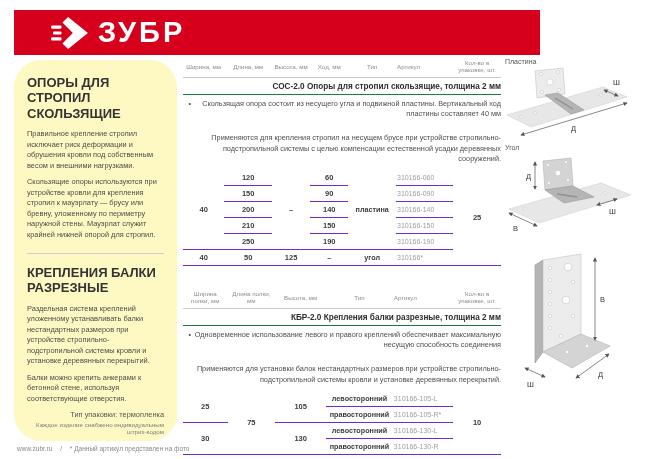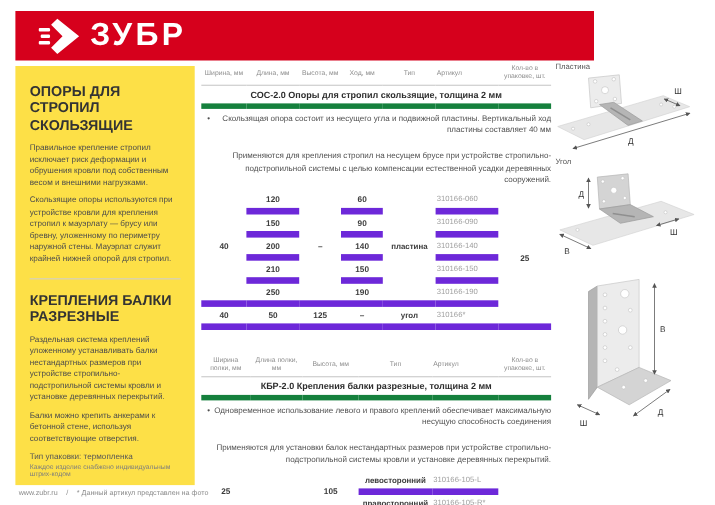--- a/index.html
+++ b/index.html
@@ -1,48 +1,48 @@
 <!DOCTYPE html>
 <html><head>
 <meta charset="utf-8">
 <style>
   * { margin:0; padding:0; box-sizing:border-box; }
   body { background:#ffffff; font-family:"Liberation Sans", sans-serif; }
   .page { position:relative; width:650px; height:459px; background:#ffffff; overflow:hidden; }
 
   
   .banner { position:absolute; left:14px; top:10px; width:526px; height:45px;
-            background:#d6001c; display:flex; align-items:center; padding-left:21px; }
+            background:#d6001c; display:flex; align-items:center; padding-left:37px; }
   .logo-icon { width:38px; height:34px; margin-right:9px; display:block; }
   .logo-text { color:#ffffff; font-weight:bold; font-size:29px; letter-spacing:3px; line-height:1; }
 
   
   .sidebar { position:absolute; left:14px; top:60px; width:163px; height:381px;
-             background:#fde047; padding:15px 13px 12px 13px; display:flex; flex-direction:column; }
+             background:#fef9c3; padding:15px 13px 12px 13px; display:flex; flex-direction:column;border-radius:27px; }
   .sb-title { font-size:13px; font-weight:bold; color:#333333; line-height:1.18; margin-bottom:8px; }
   .sb-p { font-size:7.4px; color:#4b4b4b; line-height:1.42; margin-bottom:6px; }
   .sb-divider { border:none; border-top:1px solid #cfcfcf; margin:7px 0 11px 0; }
-  .packaging { margin-top:auto; }
+  .packaging { margin-top:auto;text-align:right; }
   .pack-line1 { font-size:7.4px; color:#555555; margin-bottom:2px; }
   .pack-line2 { font-size:6.2px; color:#7d7d7d; }
 
   
   .content { position:absolute; left:183px; top:57px; width:318px; }
   table { width:100%; border-collapse:collapse; table-layout:fixed; }
   .prod-table { border-bottom:1px solid #cfcfcf; }
   th { font-size:6.2px; font-weight:normal; color:#8d8d8d; text-align:center;
        padding:2px 1px 4px 1px; border-bottom:1px solid #c9c9c9; }
   th.left, td.left { text-align:left; }
-  .title-row td { font-size:8.2px; font-weight:bold; color:#2d2d2d; text-align:center;
-                  padding:4px 0 3px 0; border-bottom:5px solid #15803d; }
+  .title-row td { font-size:8.2px; font-weight:bold; color:#2d2d2d; text-align:right;
+                  padding:4px 0 3px 0; border-bottom:1px solid #15803d; }
   .notes-row td { padding:4px 0 6px 0;text-align:right; }
   .bullet { display:flex; font-size:7.3px; color:#4f4f4f; line-height:1.4; }
   .bullet::before { content:"•"; width:8px; flex:none; color:#4f4f4f; }
   .note { font-size:7.3px; color:#4f4f4f; line-height:1.4; margin-left:8px; margin-top:14px; }
-  tbody td { border-bottom:6px solid #6d28d9; padding:3px 1px; text-align:center;
+  tbody td { border-bottom:1px solid #6d28d9; padding:3px 1px; text-align:center;
              font-size:7.5px; font-weight:bold; color:#3c3c3c; vertical-align:middle; }
   tbody td.sku { font-weight:normal; color:#9e9e9e; font-size:7px; text-align:left; }
   tbody td.typ { font-size:7.2px; }
   .table-block2 { margin-top:22px; }
 
   
   .figures { position:absolute; left:505px; top:58px; width:131px; }
   .fig { position:relative; }
   .fig-label { font-size:7px; color:#555555; margin-bottom:2px; }
   .fig1 { height:86px; } .fig2 { height:94px; } .fig3 { height:160px; margin-top:8px; }

